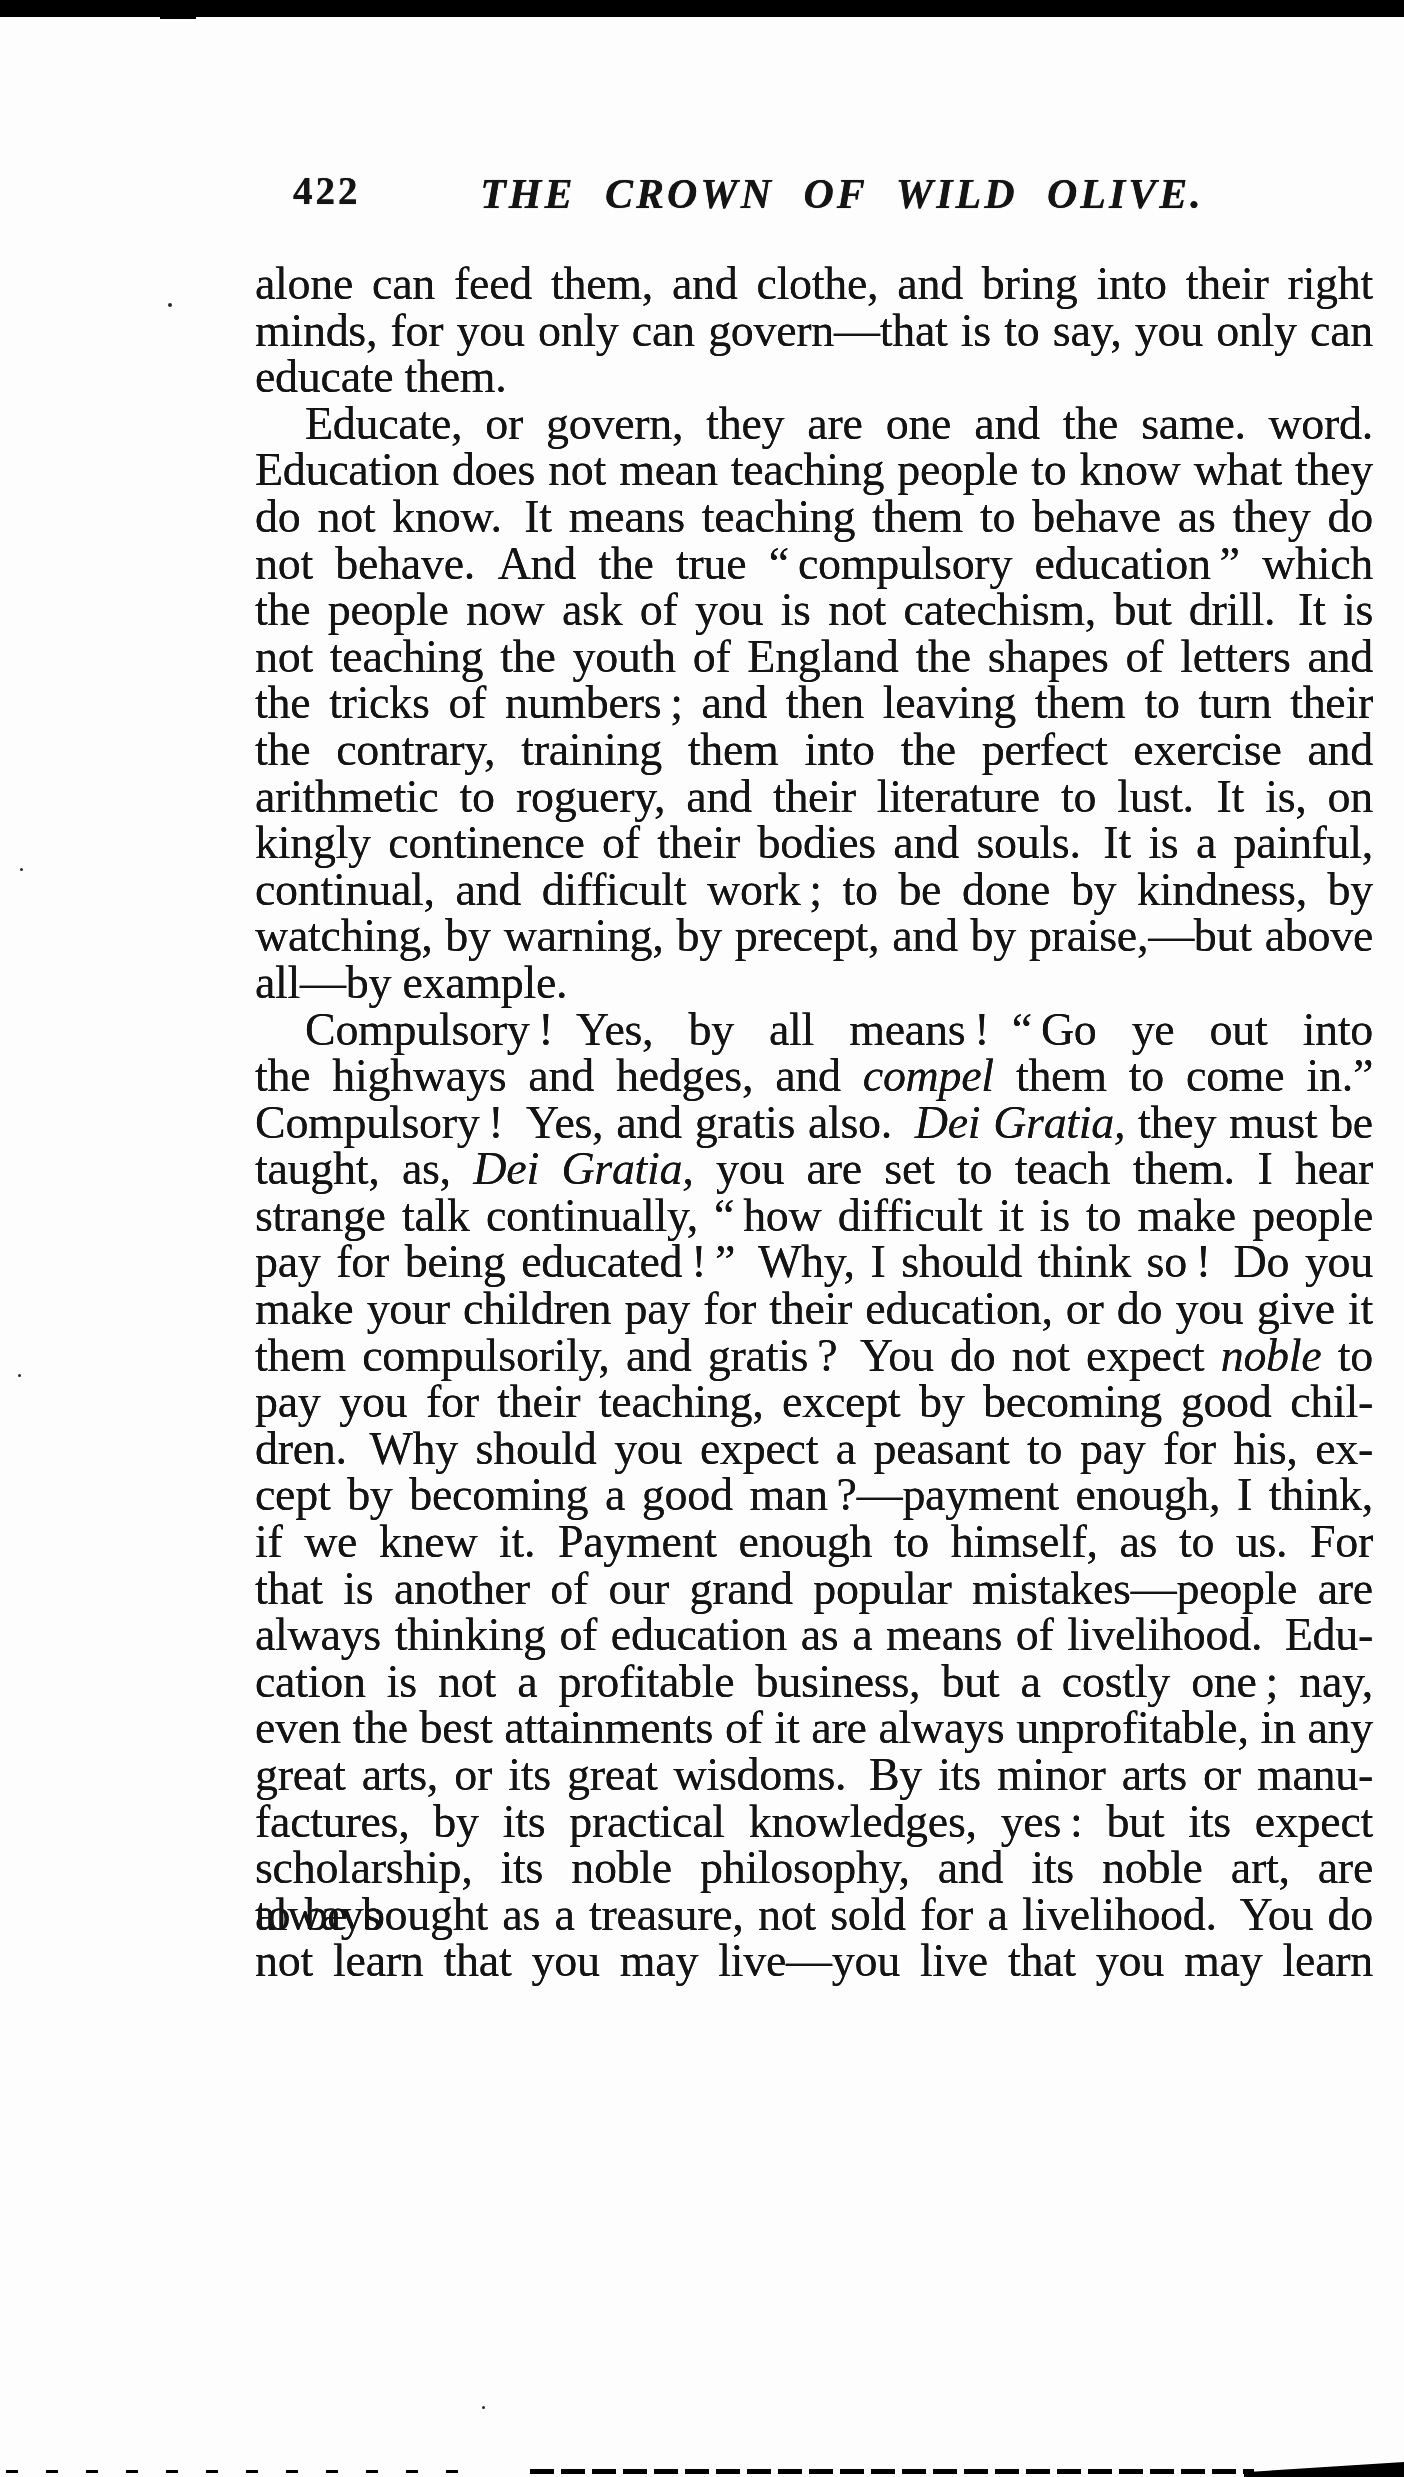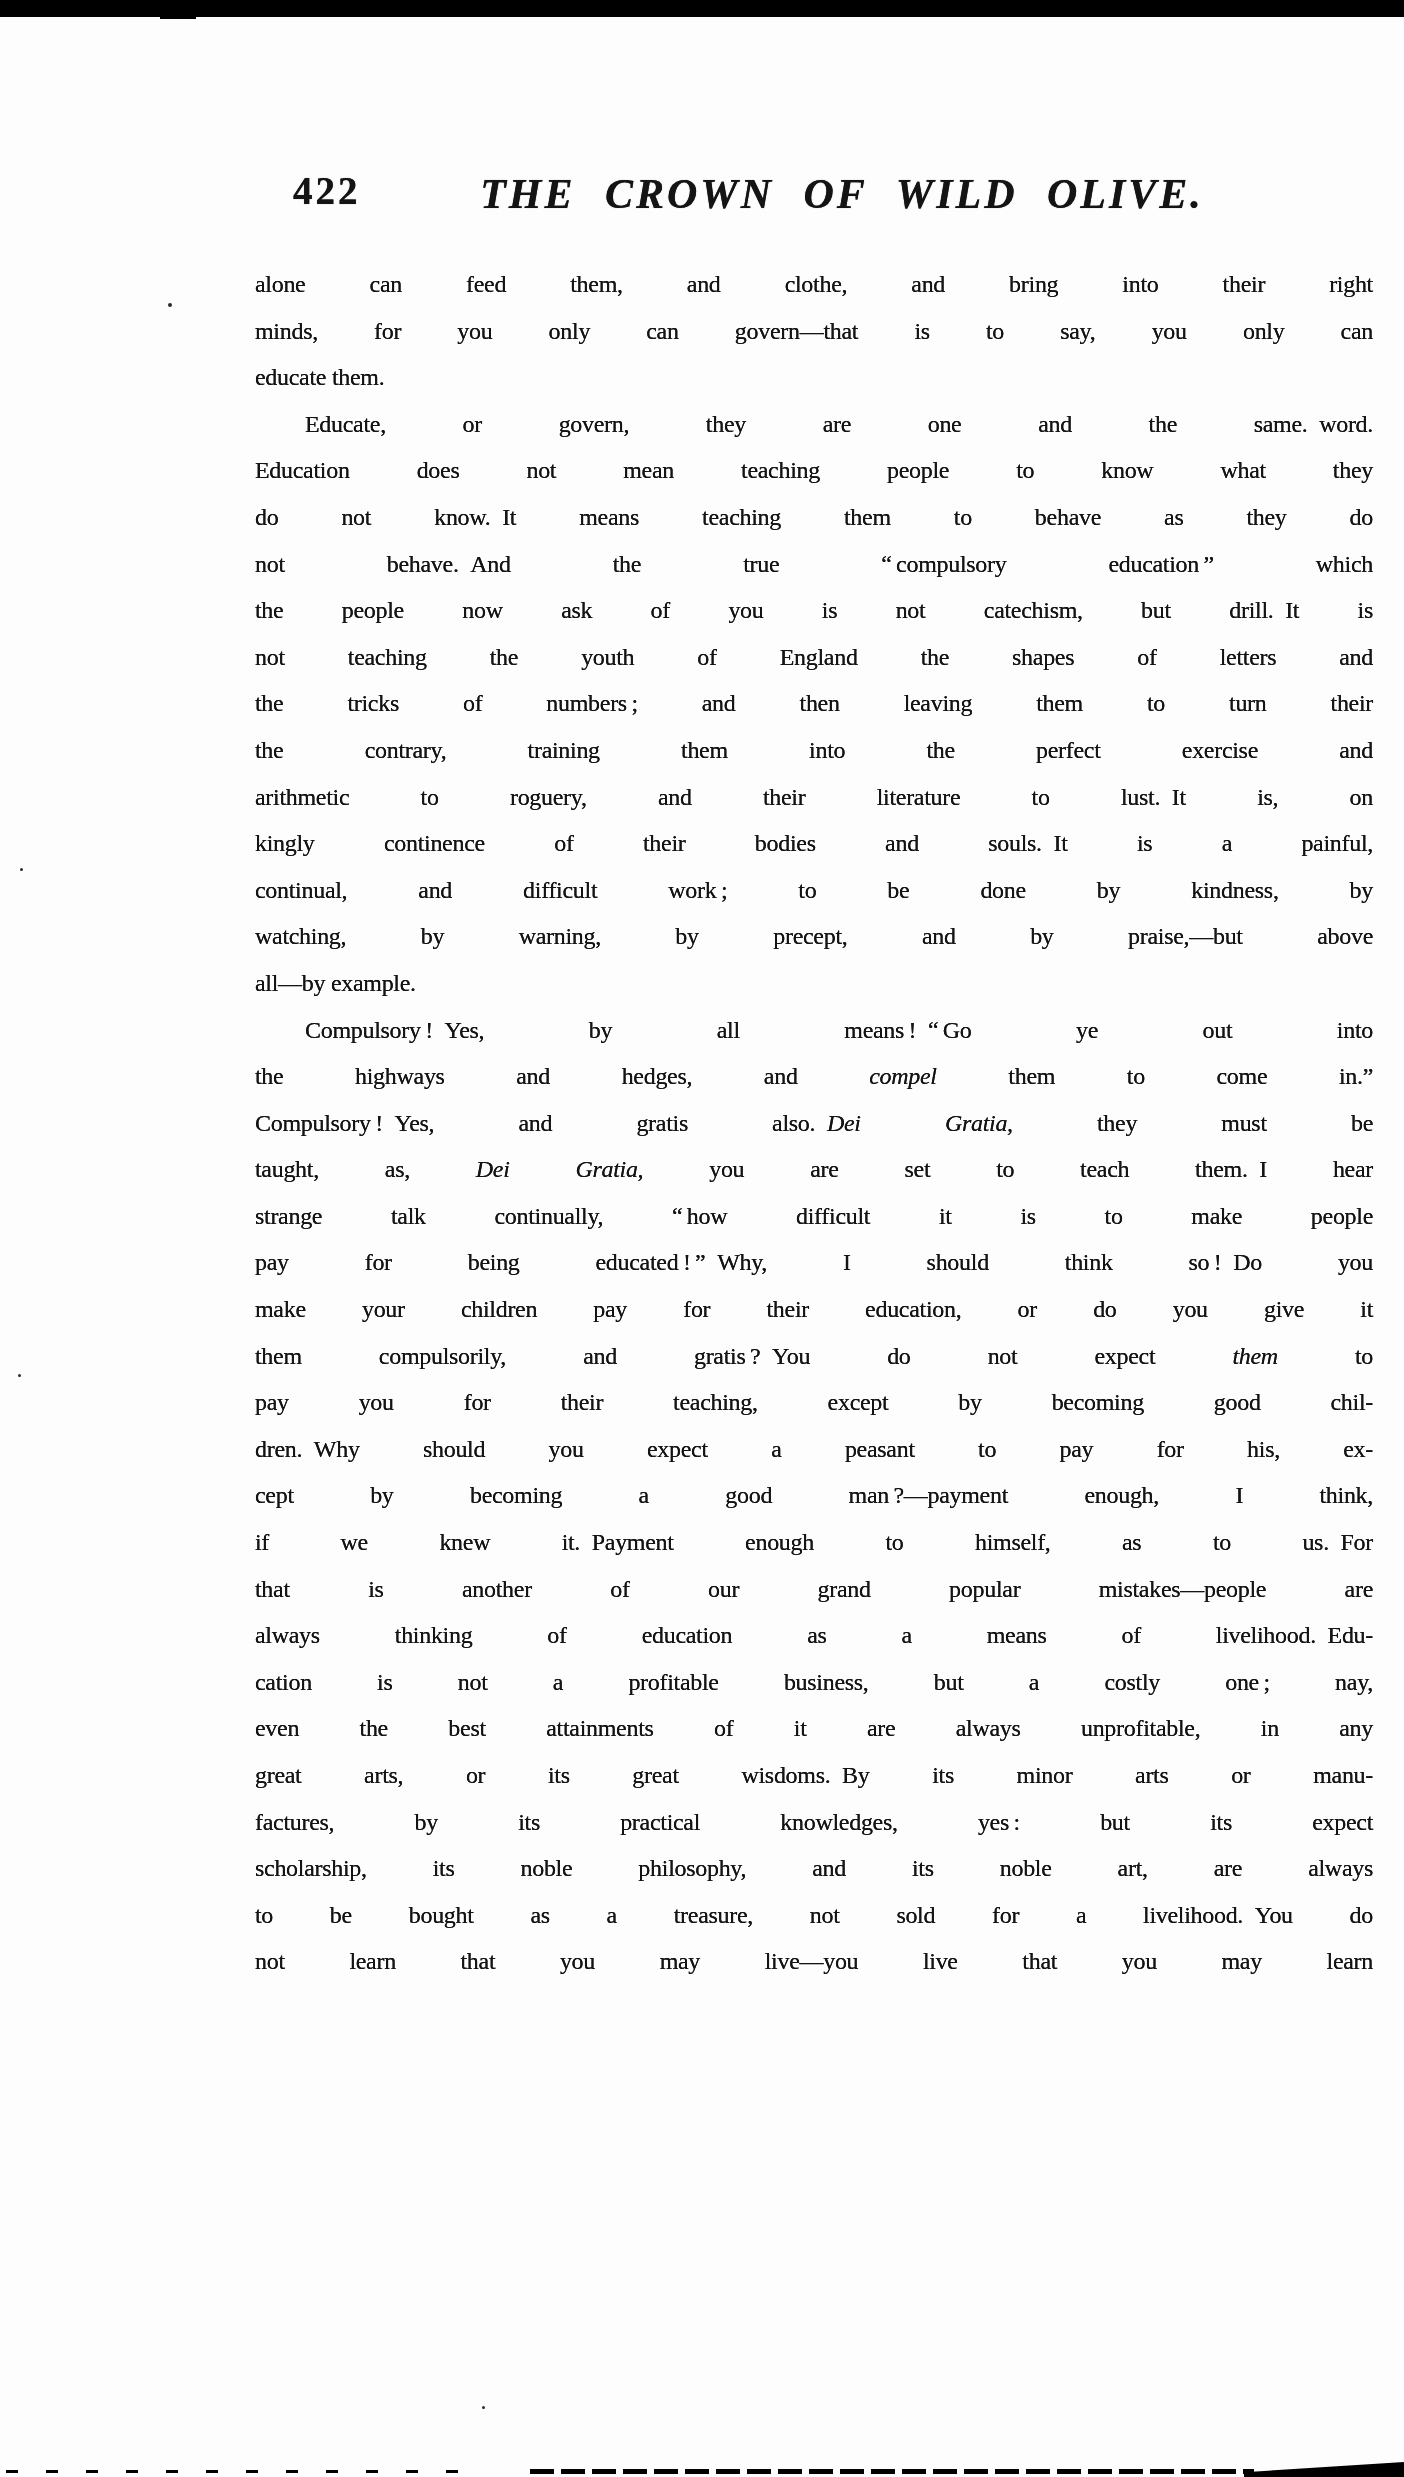--- a/index.html
+++ b/index.html
@@ -44,21 +44,21 @@
   .runtitle {
     position:absolute; left:0; right:0; top:4px; text-align:center;
     font-size:42px; font-weight:bold; font-style:italic;
     letter-spacing:3px; word-spacing:16px;
     transform:translateX(28px);
     text-shadow:0 0 .7px currentColor;
   }
 
   
   .text { position:absolute; top:261px; left:255px; width:1118px;
-          font-size:24px; line-height:46.6px; letter-spacing:-0.3px; }
+          font-size:46px; line-height:46.6px; letter-spacing:-0.3px; }
   .line { text-align:justify; text-align-last:justify; height:46.6px;
           text-shadow:0 0 .6px currentColor; }
   .line.indent { text-indent:50px; }
   .line.para-end { text-align-last:left;font-family:Liberation Serif, serif; }
   .ital { font-style:italic; }
 </style>
 </head>
 <body>
 
 <div class="page">
@@ -87,21 +87,21 @@
       <div class="line"><span>continual, and difficult work ; to be done by kindness, by</span></div>
       <div class="line"><span>watching, by warning, by precept, and by praise,—but above</span></div>
       <div class="line para-end"><span>all—by example.</span></div>
       <div class="line indent"><span>Compulsory ! Yes, by all means ! “ Go ye out into</span></div>
       <div class="line"><span>the highways and hedges, and </span><span class="ital">compel</span><span> them to come in.”</span></div>
       <div class="line"><span>Compulsory ! Yes, and gratis also. </span><span class="ital">Dei Gratia,</span><span> they must be</span></div>
       <div class="line"><span>taught, as, </span><span class="ital">Dei Gratia,</span><span> you are set to teach them. I hear</span></div>
       <div class="line"><span>strange talk continually, “ how difficult it is to make people</span></div>
       <div class="line"><span>pay for being educated ! ” Why, I should think so ! Do you</span></div>
       <div class="line"><span>make your children pay for their education, or do you give it</span></div>
-      <div class="line"><span>them compulsorily, and gratis ? You do not expect </span><span class="ital">them</span><span> to</span></div>
+      <div class="line"><span>them compulsorily, and gratis ? You do not expect </span><span class="ital">noble</span><span> to</span></div>
       <div class="line"><span>pay you for their teaching, except by becoming good chil-</span></div>
       <div class="line"><span>dren. Why should you expect a peasant to pay for his, ex-</span></div>
       <div class="line"><span>cept by becoming a good man ?—payment enough, I think,</span></div>
       <div class="line"><span>if we knew it. Payment enough to himself, as to us. For</span></div>
       <div class="line"><span>that is another of our grand popular mistakes—people are</span></div>
       <div class="line"><span>always thinking of education as a means of livelihood. Edu-</span></div>
       <div class="line"><span>cation is not a profitable business, but a costly one ; nay,</span></div>
       <div class="line"><span>even the best attainments of it are always unprofitable, in any</span></div>
       <div class="line"><span>great arts, or its great wisdoms. By its minor arts or manu-</span></div>
       <div class="line"><span>factures, by its practical knowledges, yes : but its expect</span></div>

